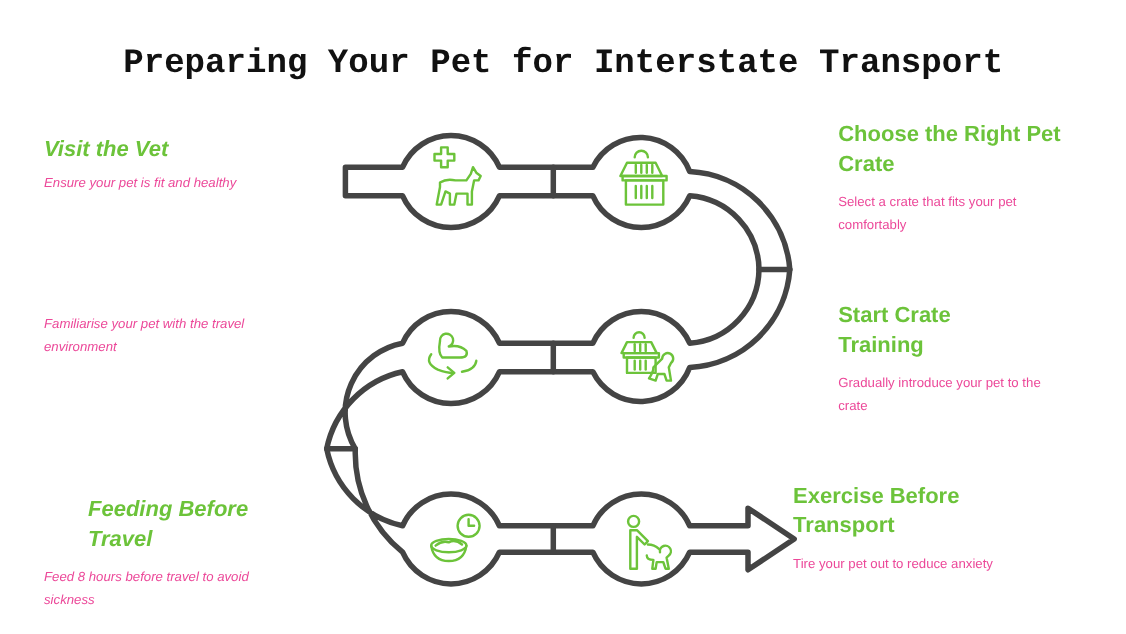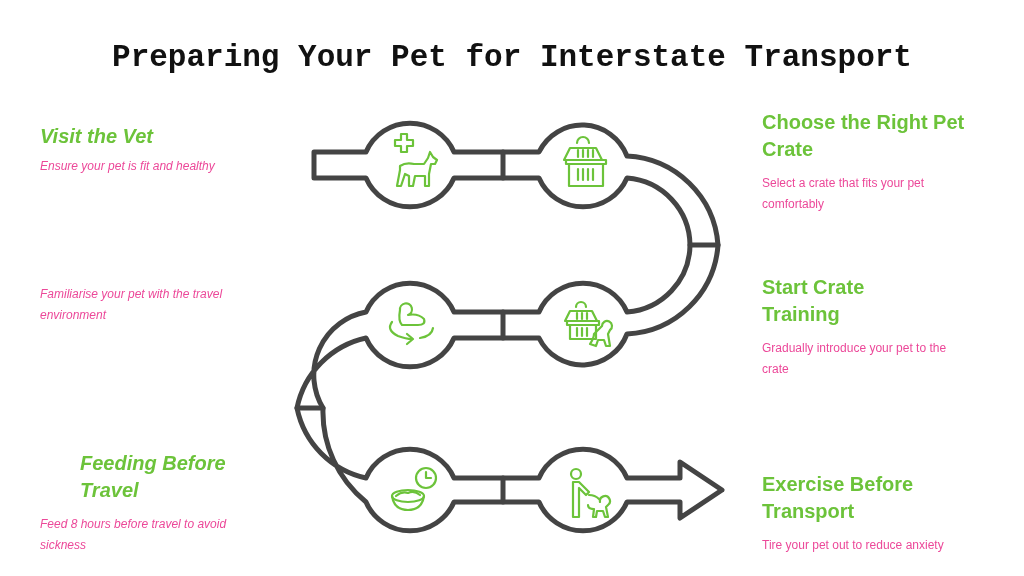--- a/index.html
+++ b/index.html
@@ -117,16 +117,16 @@
 
 <div class="step left" style="left:40px; top:274px;">
   <div class="step-desc">Familiarise your pet with the travel environment</div>
 </div>
 
 <div class="step left" style="left:40px; top:438px;">
   <div class="step-title" style="padding-left:40px;margin-top:12px;">Feeding Before Travel</div>
   <div class="step-desc">Feed 8 hours before travel to avoid sickness</div>
 </div>
 
-<div class="step right" style="left:762px; top:438px;margin-top:33px;">
+<div class="step right" style="left:721px; top:438px;">
   <div class="step-title" style="width:190px;">Exercise Before Transport</div>
   <div class="step-desc">Tire your pet out to reduce anxiety</div>
 </div>
 
 </body></html>

